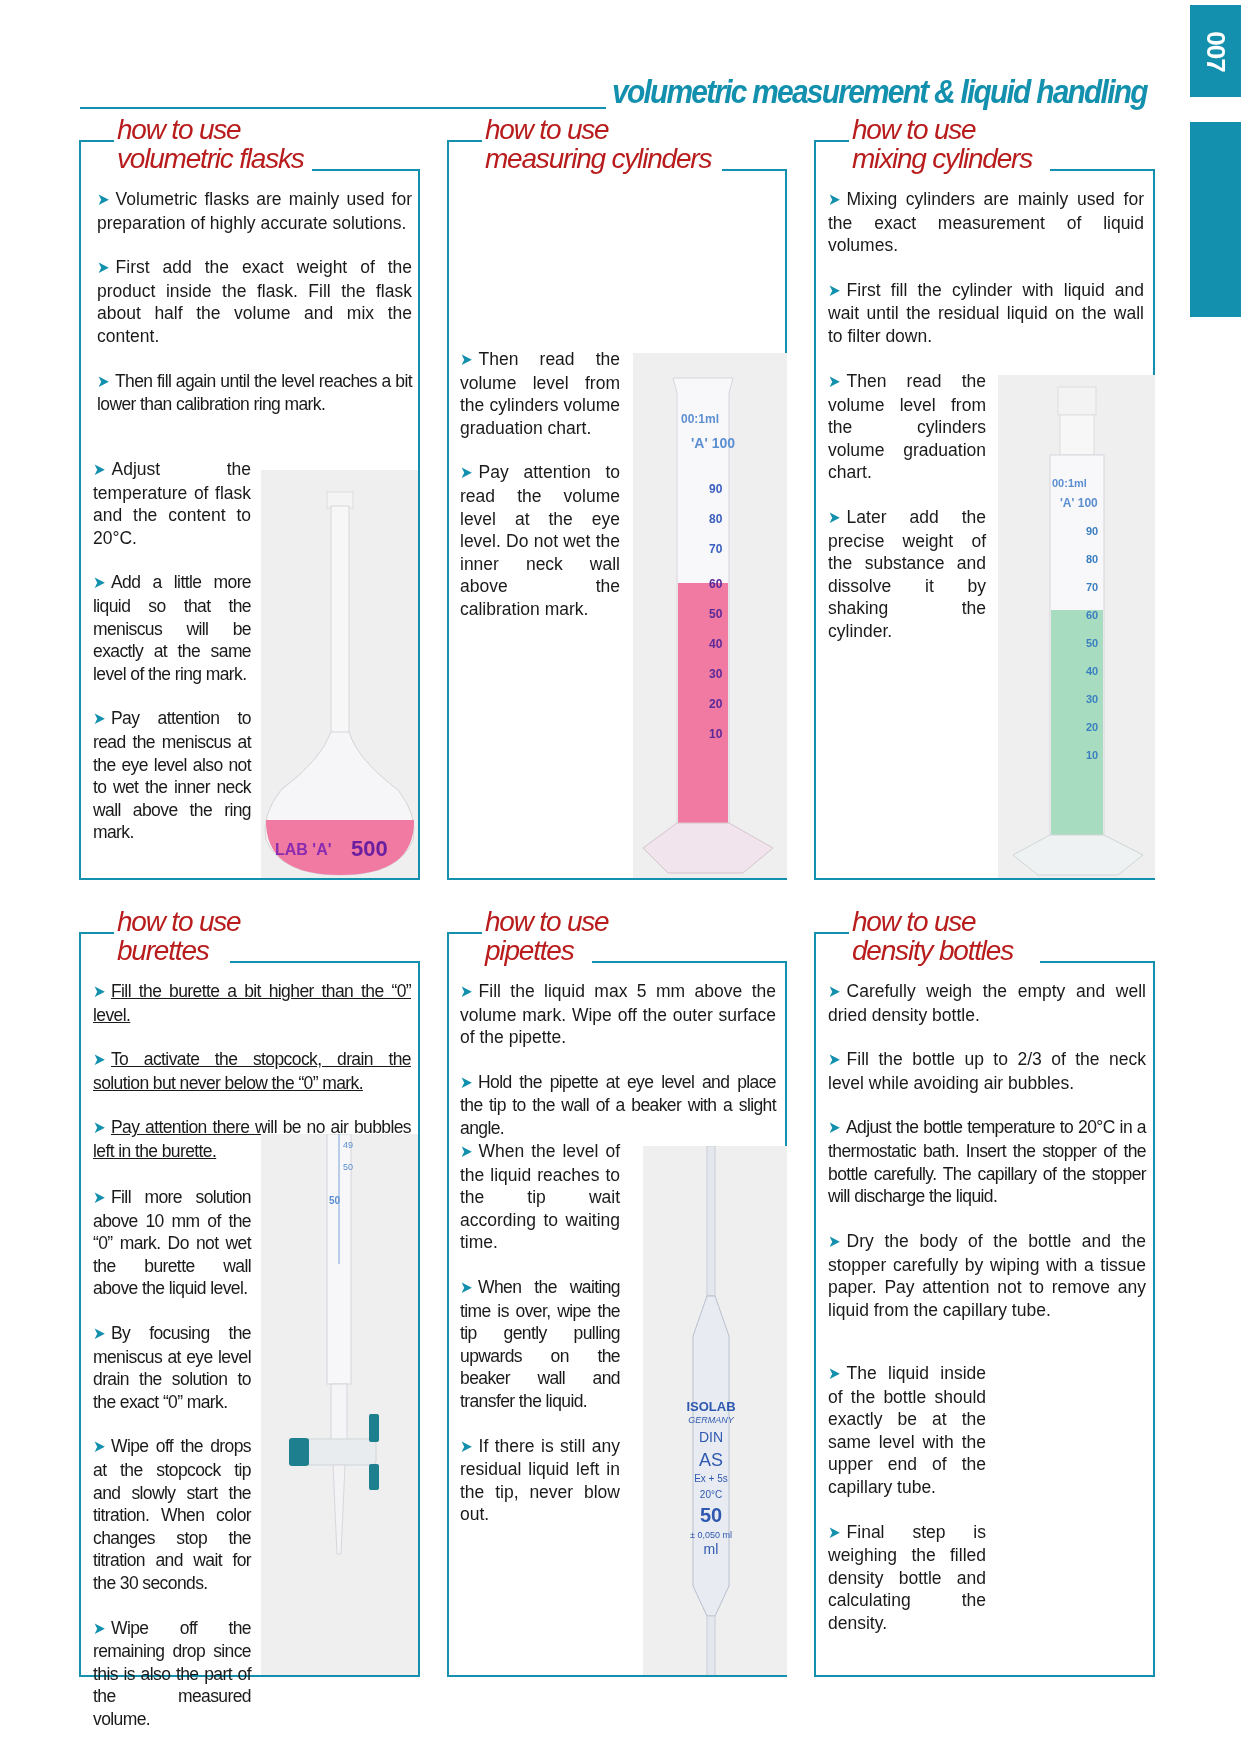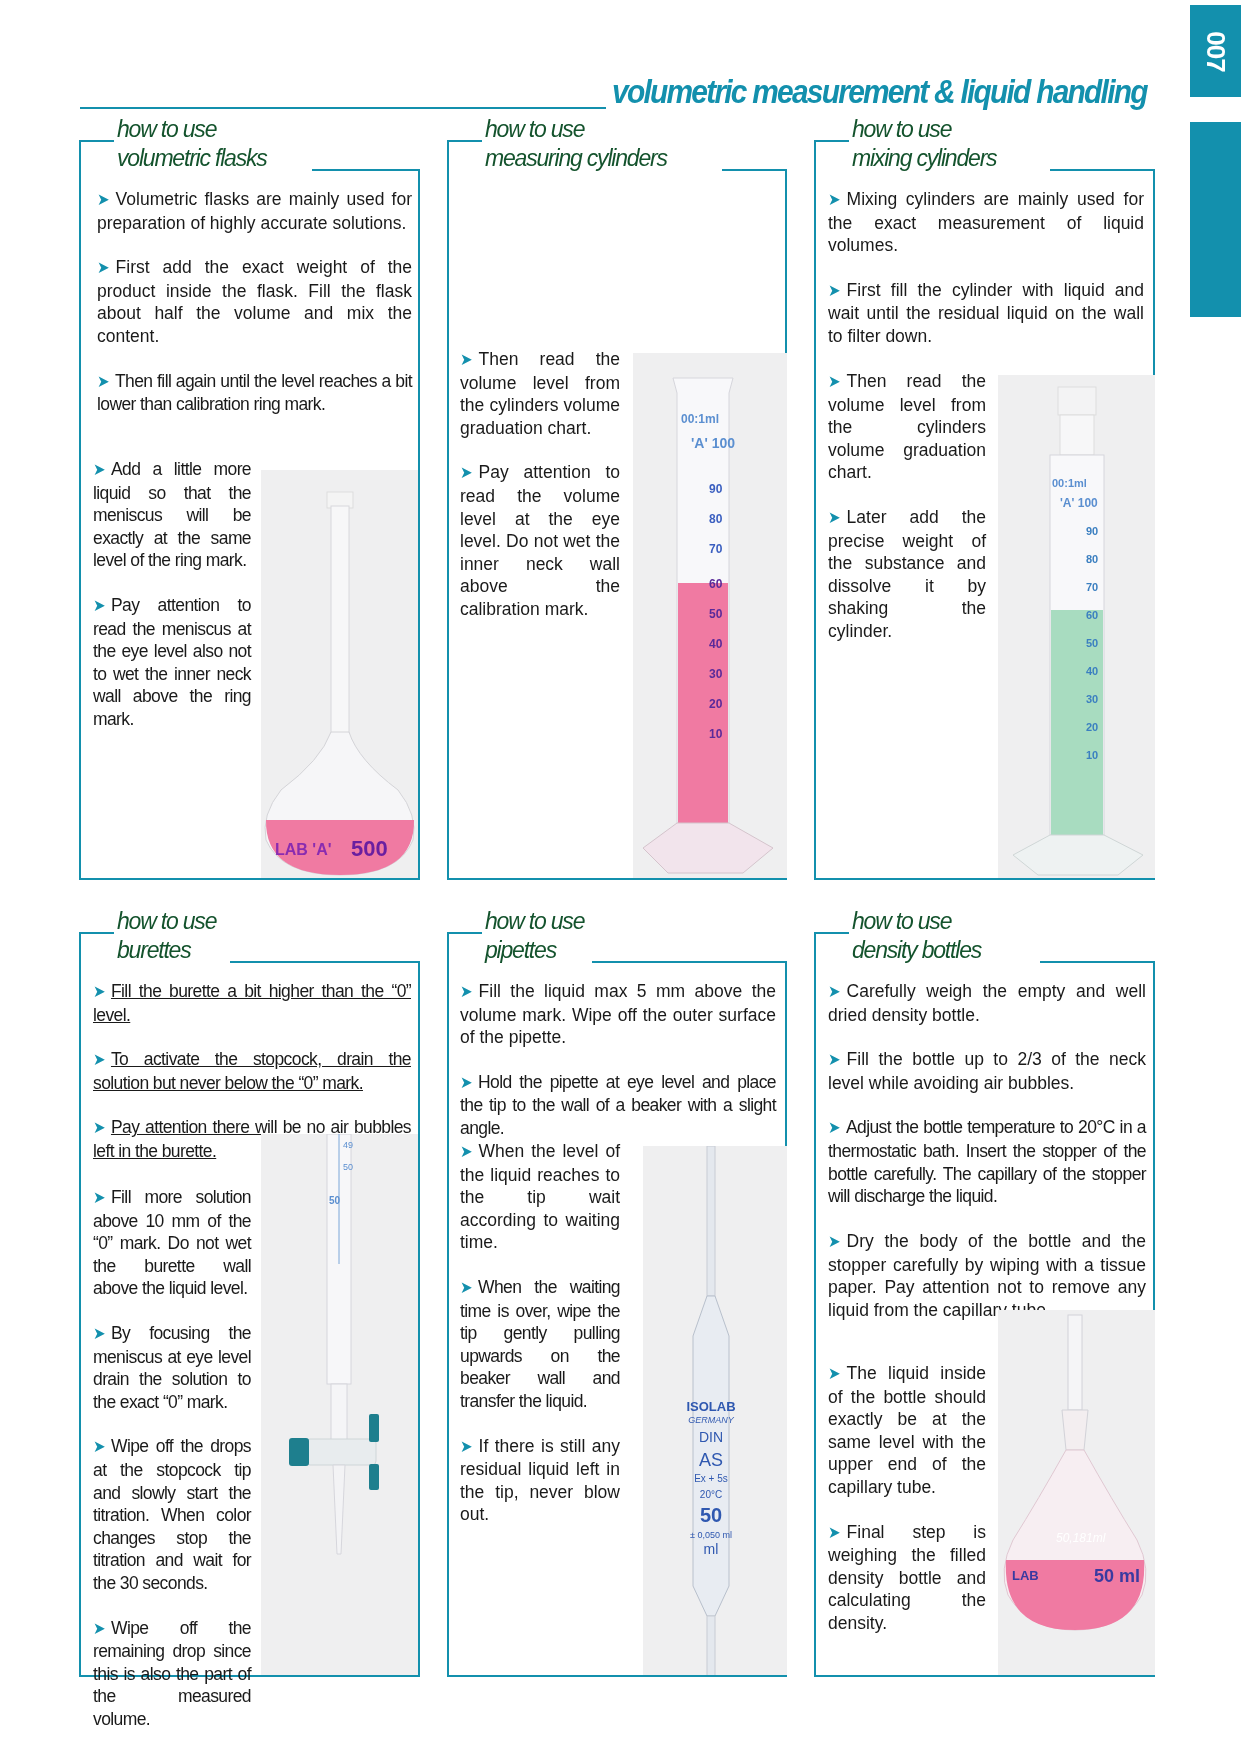--- a/index.html
+++ b/index.html
@@ -25,21 +25,21 @@
       color: #1390ad; letter-spacing: -2px; white-space: nowrap; transform: scaleX(0.88); transform-origin: left top;
     }
 
     .card {
       position: absolute; border: 2px solid #1390ad; border-top: none; background: #fff;
     }
     .card .top-left-line { position: absolute; left: -2px; top: -1px; width: 35px; height: 2px; background: #1390ad; }
     .card .top-right-line { position: absolute; right: -2px; height: 2px; background: #1390ad; }
     .card .left-ext { position: absolute; left: -2px; width: 2px; background: #1390ad; }
     .heading {
-      position: absolute; left: 36px; color: #14532d; font-style: italic; font-size: 23px; line-height: 29px;
+      position: absolute; left: 36px; color: #b91c1c; font-style: italic; font-size: 28px; line-height: 29px;
       letter-spacing: -1.2px; white-space: nowrap;
     }
     .body-text {
       position: absolute; font-size: 17.5px; line-height: 22.6px; text-align: justify; color: #1a1a1a;
     }
     .body-text p { margin-bottom: 22px; }
     .body-text p.narrow { letter-spacing: -0.6px; }
     .arrow { color: #1390ad; font-size: 15px; margin-right: 6px; display: inline-block; transform: scaleY(1.1); }
 
     .photo { position: absolute; background: #efeff0; overflow: hidden; }
@@ -63,20 +63,21 @@
   <div class="heading" style="top:-55px;">
     <div>how to use</div>
     <div>volumetric flasks</div>
   </div>
   <div class="body-text" style="left:16px; top:18px; width:315px;">
     <p><span class="arrow">➤</span><span>Volumetric flasks are mainly used for preparation of highly accurate solutions.</span></p>
     <p><span class="arrow">➤</span><span>First add the exact weight of the product inside the flask. Fill the flask about half the volume and mix the content.</span></p>
     <p class="narrow"><span class="arrow">➤</span><span>Then fill again until the level reaches a bit lower than calibration ring mark.</span></p>
   </div>
   <div class="body-text" style="left:12px; top:288px; width:158px;">
+    <p><span class="arrow">➤</span><span>Adjust the temperature of flask and the content to 20°C.</span></p>
     <p class="narrow"><span class="arrow">➤</span><span>Add a little more liquid so that the meniscus will be exactly at the same level of the ring mark.</span></p>
     <p class="narrow"><span class="arrow">➤</span><span>Pay attention to read the meniscus at the eye level also not to wet the inner neck wall above the ring mark.</span></p>
   </div>
   <div class="photo" style="left:180px; top:300px; width:157px; height:408px;">
     <svg viewBox="0 0 157 408">
       <rect x="66" y="22" width="26" height="16" fill="#f4f4f4" stroke="#ddd"></rect>
       <rect x="70" y="36" width="18" height="230" fill="#f7f7f8" stroke="#d8d8dc"></rect>
       <path d="M70 262 Q60 290 20 320 Q0 345 5 370 Q20 405 79 405 Q138 405 152 370 Q157 345 137 320 Q97 290 88 262 Z" fill="#f6f6f8" stroke="#d4d4d8"></path>
       <path d="M5 350 Q4 405 79 405 Q154 405 153 350 Z" fill="#f07aa2"></path>
       <text x="14" y="385" font-family="Liberation Sans, sans-serif" font-size="16" font-weight="bold" fill="#8a2cb0">LAB 'A'</text>
@@ -245,24 +246,13 @@
     <p><span class="arrow">➤</span><span>Fill the bottle up to 2/3 of the neck level while avoiding air bubbles.</span></p>
     <p class="narrow"><span class="arrow">➤</span><span>Adjust the bottle temperature to 20°C in a thermostatic bath. Insert the stopper of the bottle carefully. The capillary of the stopper will discharge the liquid.</span></p>
   </div>
   <div class="body-text" style="left:12px; top:268px; width:318px;">
     <p style="width:318px;"><span class="arrow">➤</span><span>Dry the body of the bottle and the stopper carefully by wiping with a tissue paper. Pay attention not to remove any liquid from the capillary tube.</span></p>
   </div>
   <div class="body-text" style="left:12px; top:400px; width:158px;">
     <p><span class="arrow">➤</span><span>The liquid inside of the bottle should exactly be at the same level with the upper end of the capillary tube.</span></p>
     <p><span class="arrow">➤</span><span>Final step is weighing the filled density bottle and calculating the density.</span></p>
   </div>
-  <div class="photo" style="left:182px; top:348px; width:157px; height:365px;">
-    <svg viewBox="0 0 157 365">
-      <rect x="70" y="5" width="14" height="95" fill="#f5f5f7" stroke="#d2d2d8"></rect>
-      <path d="M64 100 L90 100 L86 140 L68 140 Z" fill="#f3eef0" stroke="#d2d2d8"></path>
-      <path d="M68 140 Q40 190 15 230 Q0 260 10 285 Q30 320 77 320 Q124 320 144 285 Q154 260 139 230 Q114 190 86 140 Z" fill="#f7eef2" stroke="#e0c8d2"></path>
-      <path d="M8 250 Q4 320 77 320 Q150 320 146 250 Z" fill="#f07aa2"></path>
-      <text x="58" y="232" font-family="Liberation Sans, sans-serif" font-size="12" font-style="italic" fill="#ffffff">50,181ml</text>
-      <text x="14" y="270" font-family="Liberation Sans, sans-serif" font-size="13" font-weight="bold" fill="#3a3aa0">LAB</text>
-      <text x="96" y="272" font-family="Liberation Sans, sans-serif" font-size="18" font-weight="bold" fill="#3a3aa0">50 ml</text>
-    </svg>
-  </div>
 </div>
 
 </body></html>

